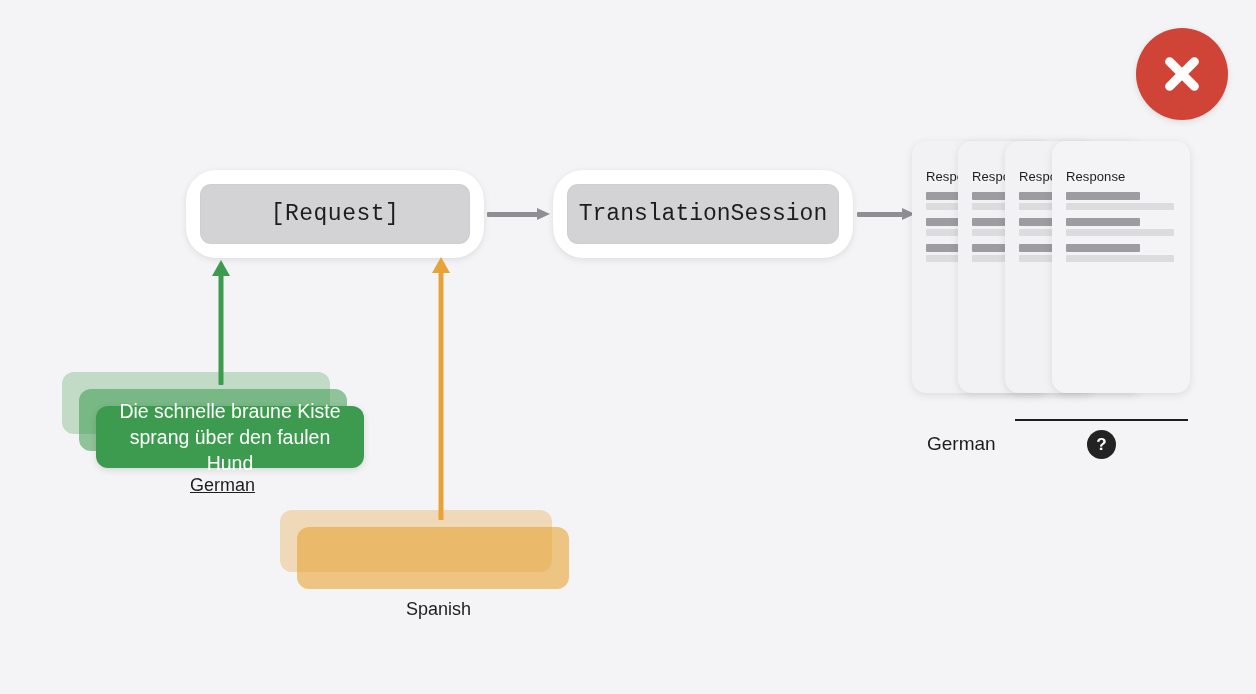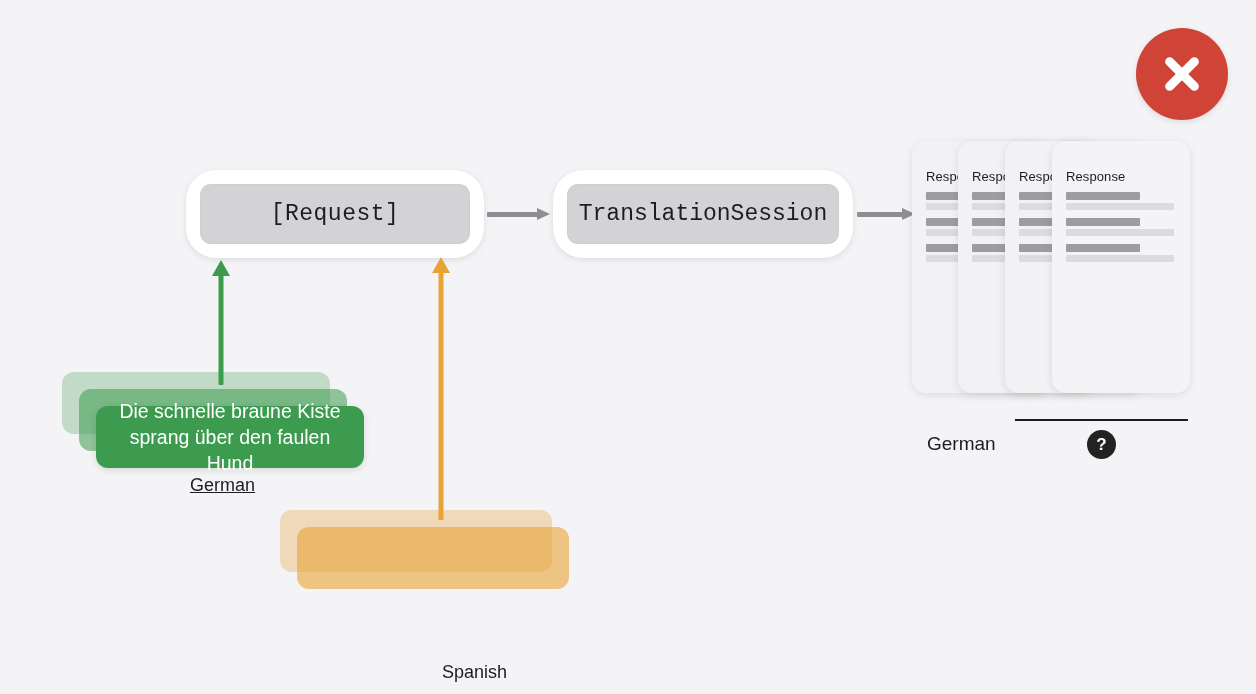--- a/index.html
+++ b/index.html
@@ -172,21 +172,21 @@
   #stack-german .b3 { left: 0;   top: 0;   width: 268px; height: 62px; background: rgba(61,155,79,0.28); }
   #stack-german .b2 { left: 17px; top: 17px; width: 268px; height: 62px; background: rgba(61,155,79,0.55); }
   #stack-german .b1 { left: 34px; top: 34px; width: 268px; height: 62px; background: #3d9b4f; }
   #label-german { left: 190px; top: 475px; text-decoration: underline; }
 
   
   #stack-spanish { left: 280px; top: 510px; width: 310px; height: 100px; }
   #stack-spanish .b3 { left: 0;   top: 0;   width: 272px; height: 62px; background: rgba(232,163,54,0.32); }
   #stack-spanish .b2 { left: 17px; top: 17px; width: 272px; height: 62px; background: rgba(232,163,54,0.6); }
   #stack-spanish .b1 { left: 34px; top: 34px; width: 272px; height: 62px; background: #eaa93c; }
-  #label-spanish { left: 406px; top: 662px; margin-left: 36px; }
+  #label-spanish { left: 406px; top: 599px; }
 
   
   #response-stack {
     position: absolute;
     left: 912px;
     top: 141px;
     width: 278px;
     height: 252px;
   }
   .resp-card {

